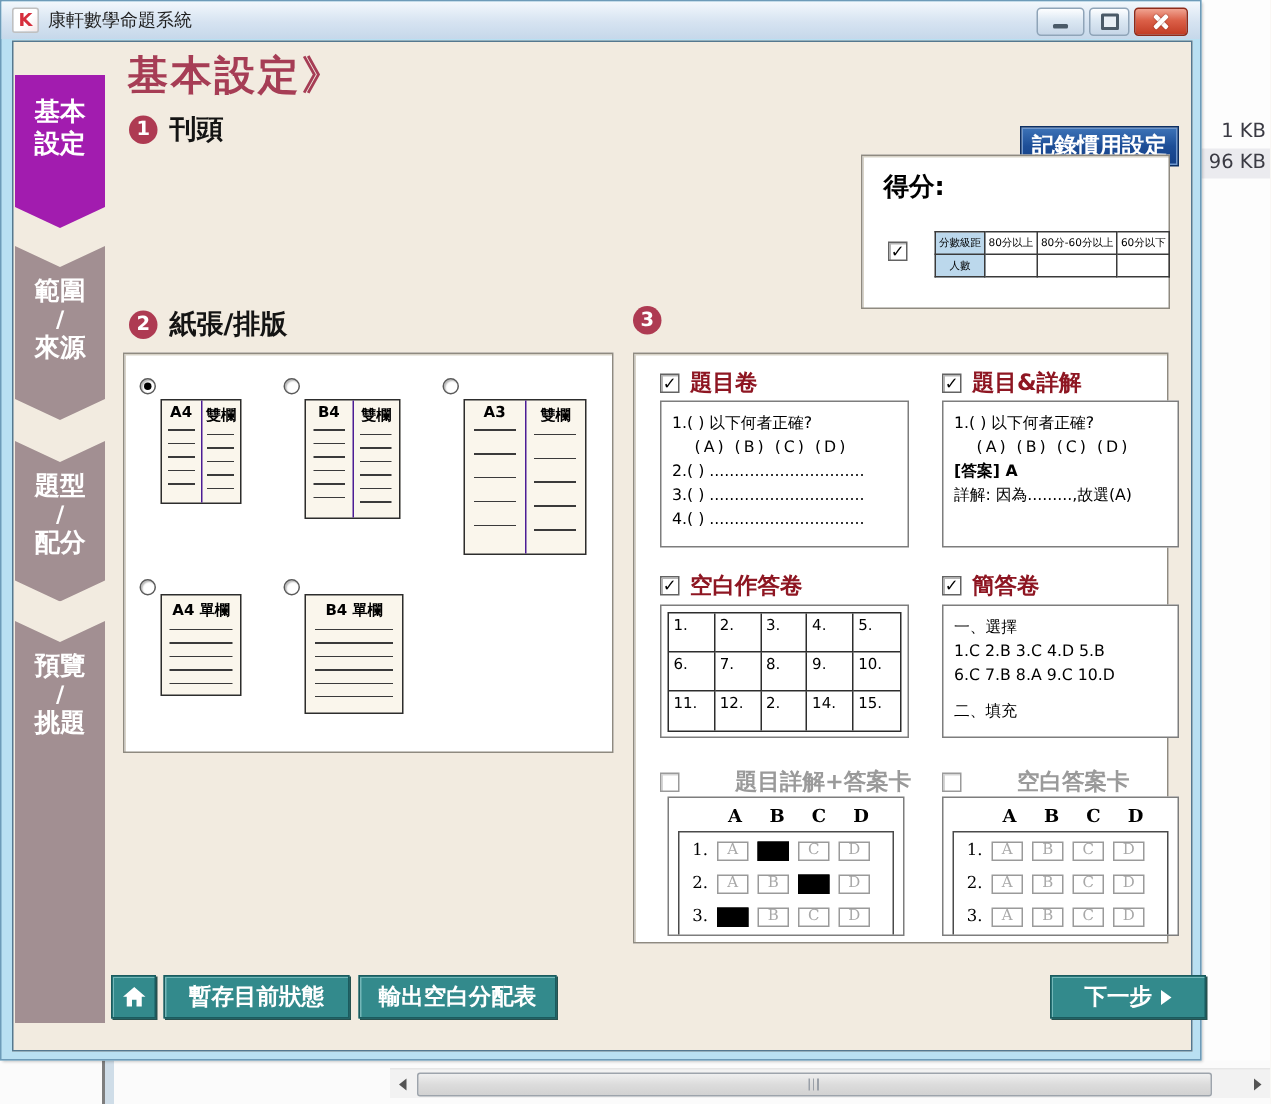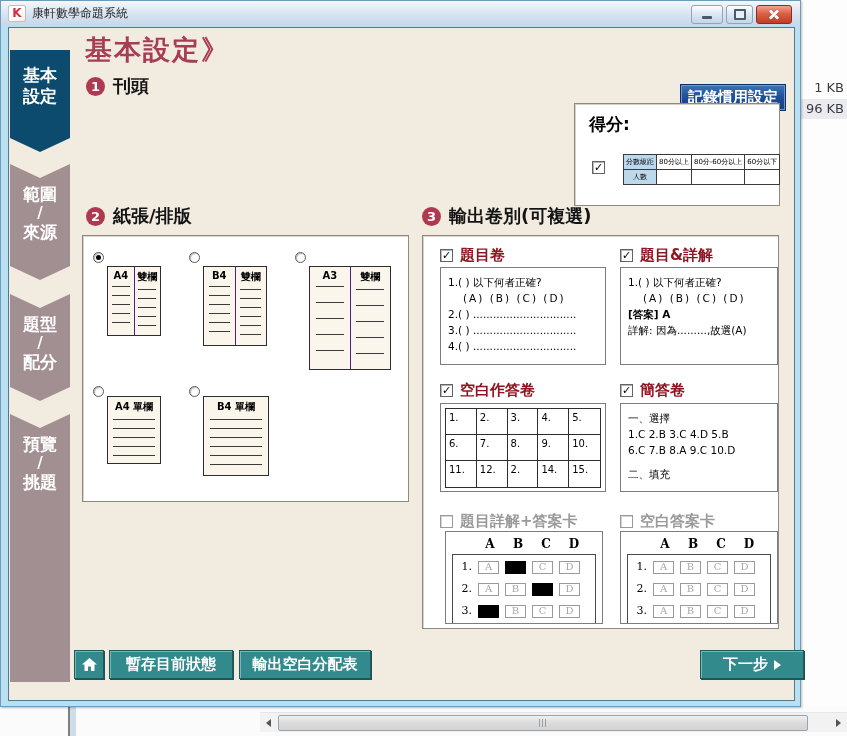--- a/index.html
+++ b/index.html
@@ -47,21 +47,21 @@
                  box-shadow:0 0 1px #7a1d10;}
   .glyph-close i:nth-child(1){transform:rotate(45deg);}
   .glyph-close i:nth-child(2){transform:rotate(-45deg);}
 
   .content{position:absolute;left:7px;top:26px;width:787px;height:674px;background:#F2EBE0;
            border:1px solid #55788F;box-sizing:border-box;}
 
   
   .nav-item{position:absolute;left:1px;width:60px;background:#A28F92;color:#fff;font-weight:bold;
             font-size:17px;text-align:center;line-height:21px;box-sizing:border-box;}
-  .nav-item.active{background:#0c4a6e;}
+  .nav-item.active{background:#a21caf;}
   .nav-item .nl{display:block;}
   .clip-first{clip-path:polygon(0 0,100% 0,100% calc(100% - 14px),50% 100%,0 calc(100% - 14px));}
   .clip-mid{clip-path:polygon(0 0,50% 14px,100% 0,100% calc(100% - 14px),50% 100%,0 calc(100% - 14px));}
   .clip-last{clip-path:polygon(0 0,50% 14px,100% 0,100% 100%,0 100%);}
   .nav1{top:22px;height:102px;padding-top:15px;}
   .nav2{top:136px;height:116px;padding-top:20px;}
   .nav3{top:266px;height:107px;padding-top:20px;}
   .nav4{top:386px;height:268px;padding-top:20px;}
   .nav-slash{font-size:15px;line-height:17px;}
 
@@ -128,28 +128,28 @@
   .p-h{font-size:10px;font-weight:bold;text-align:center;padding-top:3px;white-space:nowrap;}
   .p-lines{margin:5px auto 6px;width:70%;flex:1;
            background:repeating-linear-gradient(to bottom,#3a3a3a 0 1px,transparent 1px 9px);}
   .paper.single{flex-direction:column;}
   .paper.single .p-lines{width:80%;}
   .paper.a3 .p-lines{background:repeating-linear-gradient(to bottom,#3a3a3a 0 1px,transparent 1px 16px);}
 
   
   .out-chk{position:absolute;display:flex;align-items:center;gap:7px;cursor:pointer;}
   .out-label{font-size:15px;font-weight:bold;color:#8E1622;white-space:nowrap;}
-  .out-chk.gray .out-label{color:#9a9a9a;}
+  .out-chk.gray .out-label{color:#9a9a9a;margin-left:30px;}
   .preview{position:absolute;background:#fff;border:1px solid #7d7d7d;box-sizing:border-box;
            font-size:10.5px;line-height:16px;padding:6px 5px 4px 7px;overflow:hidden;}
   .pv-line{white-space:nowrap;}
   .pv-line.indent{padding-left:15px;letter-spacing:2px;}
   .pv-line.bold{font-weight:bold;}
   .pv-line.gap-top{margin-top:8px;}
-  .c1{left:17px;}  .c2{left:197px;}
+  .c1{left:17px;}  .c2{left:205px;}
   .oc-r1{top:10px;} .oc-r2{top:145px;} .oc-r3{top:276px;}
   .pv-r1{top:31px;height:98px;} .pv-r2{top:167px;height:89px;} .pv-r3{top:295px;height:93px;}
   .pw1{width:166px;} .pw2{width:158px;}
 
   
   .bg-grid{display:grid;grid-template-columns:repeat(5,1fr);border:1px solid #2d2d2d;margin:1px;}
   .bg-cell{height:26px;border-right:1px solid #2d2d2d;border-bottom:1px solid #2d2d2d;
            font-size:10px;padding:1px 0 0 3px;box-sizing:border-box;}
   .bg-cell:nth-child(5n){border-right:none;}
   .bg-cell:nth-last-child(-n+5){border-bottom:none;}
@@ -305,21 +305,20 @@
         </div>
         <span class="radio" style="left:106px;top:150px;"></span>
         <div class="paper single" style="left:120px;top:160px;width:66px;height:80px;">
           <div class="p-h"><span>B4</span> <span>單欄</span></div>
           <div class="p-lines"></div>
         </div>
       </div>
 
       <div class="sec-head sh3">
         <span class="secnum">3</span>
-        <span>輸出卷別(可複選)</span>
       </div>
       <div class="panelbox box3">
 
         <div class="out-chk c1 oc-r1">
           <span class="cb checked"></span>
           <span class="out-label">題目卷</span>
         </div>
         <div class="preview c1 pv-r1 pw1">
           <div class="pv-line">1.( ) 以下何者正確?</div>
           <div class="pv-line indent">(A)  (B)  (C)  (D)</div>

